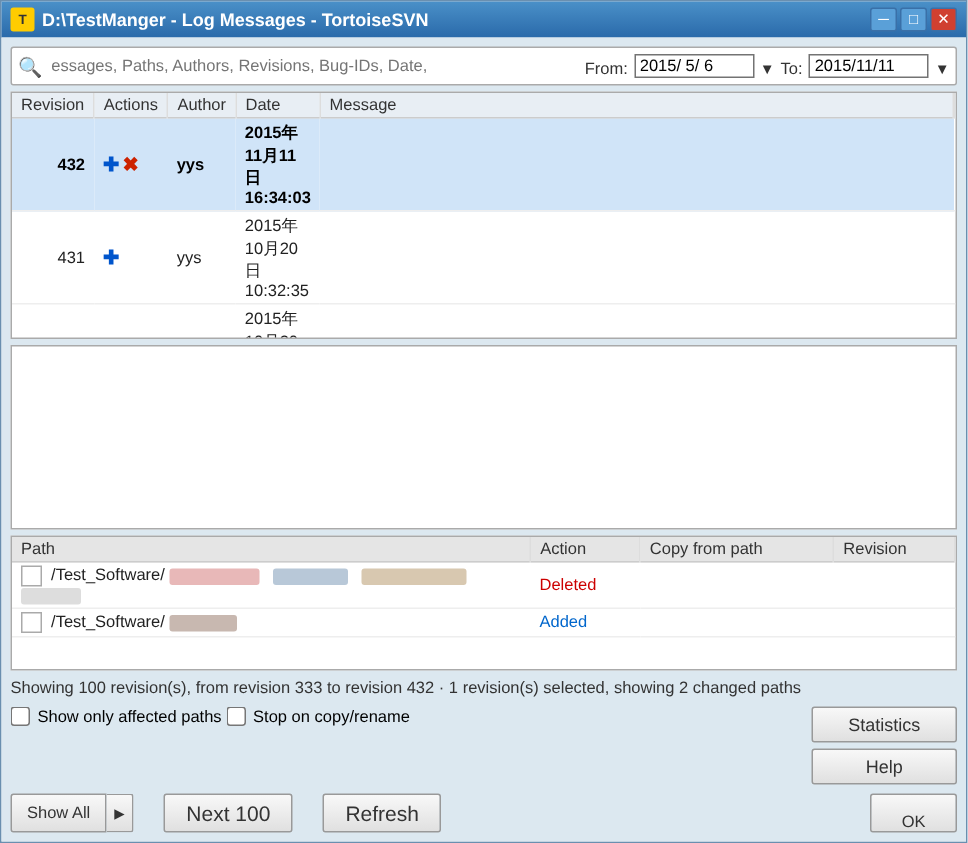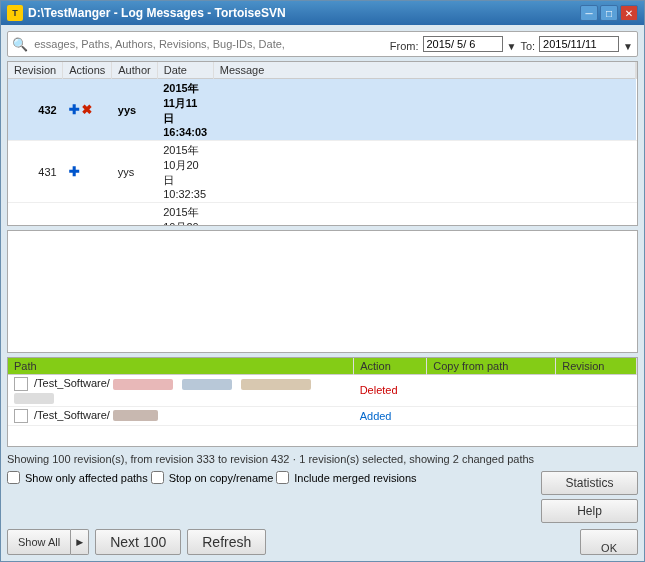--- a/index.html
+++ b/index.html
@@ -182,21 +182,21 @@
       flex-shrink: 0;
       height: 90px;
       overflow: hidden;
     }
     .path-table {
       width: 100%;
       border-collapse: collapse;
       font-size: 11px;
     }
     .path-table thead tr {
-      background: #84cc16;
+      background: #e5e5e5;
       border-bottom: 1px solid #ccc;
     }
     .path-table thead th {
       text-align: left;
       padding: 2px 6px;
       font-weight: normal;
       border-right: 1px solid #ddd;
       color: #333;
     }
     .path-table tbody td {
@@ -270,21 +270,21 @@
       border-radius: 2px;
       cursor: pointer;
       font-size: 12px;
       color: #333;
     }
 
     
     .bottom-bar {
       display: flex;
       align-items: flex-start;
-      gap: 6px;
+      gap: 20px;
       flex-shrink: 0;
       padding-top: 2px;
     }
     .show-group {
       display: flex;
       align-items: center;
       gap: 0;
     }
     .show-btn {
       height: 26px;
@@ -468,24 +468,20 @@
     <div class="options-row">
       <div class="checkboxes">
         <label class="checkbox-row">
           <input type="checkbox" style="">
           <span>Show only affected paths</span>
         </label>
         <label class="checkbox-row">
           <input type="checkbox" style="">
           <span>Stop on copy/rename</span>
         </label>
-        <label class="checkbox-row">
-          <input type="checkbox" style="">
-          <span>Include merged revisions</span>
-        </label>
       </div>
       <div class="side-buttons">
         <button class="side-btn">Statistics</button>
         <button class="side-btn">Help</button>
       </div>
     </div>
 
     <div class="bottom-bar">
       <div class="show-group">
         <button class="show-btn">Show All</button>

